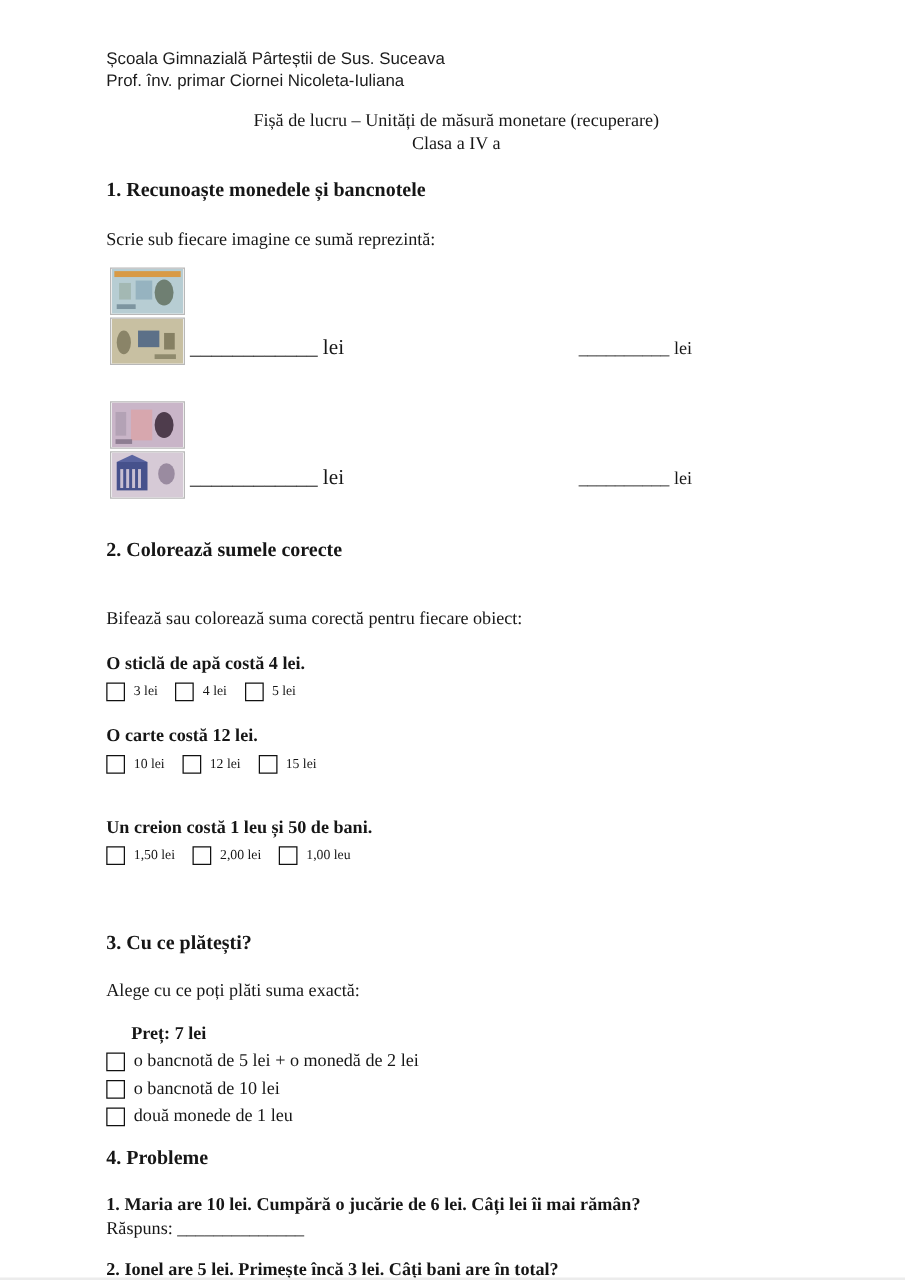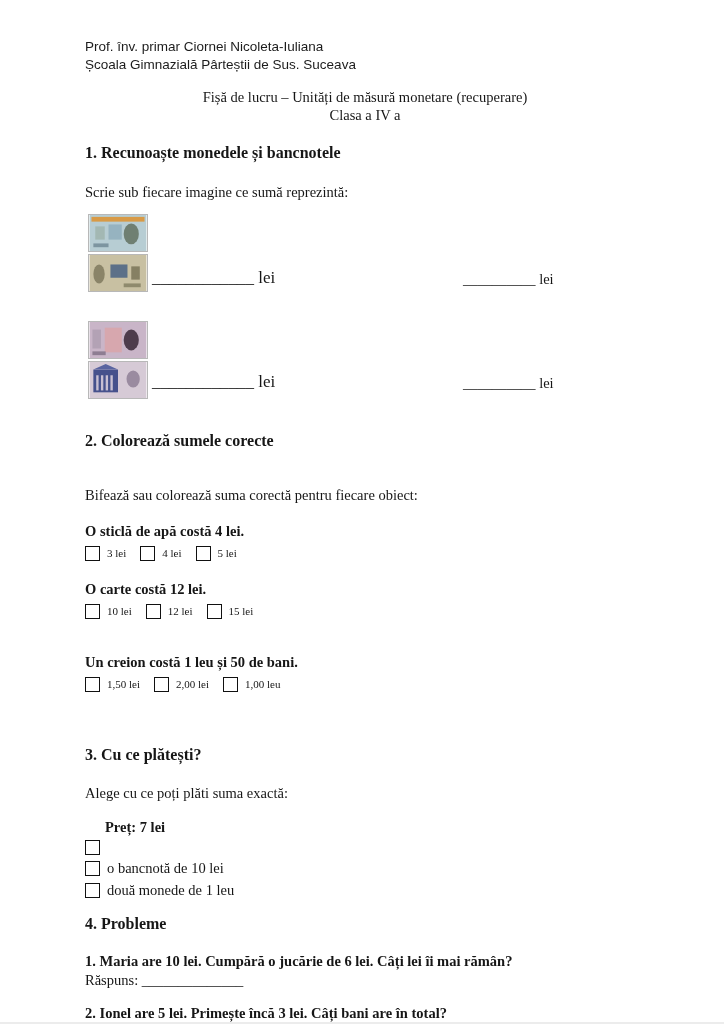--- a/index.html
+++ b/index.html
@@ -63,22 +63,22 @@
   .problem1 { margin-top:19px; }
   .answer-line { margin-top:2px; white-space:pre; }
   .problem2 { margin-top:16px; }
 </style>
 </head>
 <body>
 
 <div class="page">
   <div class="content">
 
+    <div class="hdr-line">Școala Gimnazială Pârteștii de Sus. Suceava</div>
     <div class="hdr-line">Prof. înv. primar Ciornei Nicoleta-Iuliana</div>
-    <div class="hdr-line">Școala Gimnazială Pârteștii de Sus. Suceava</div>
     <div class="doc-title">Fișă de lucru – Unități de măsură  monetare (recuperare)</div>
     <div class="doc-subtitle">Clasa a IV a</div>
 
     <div class="sec-heading h1">1. Recunoaște monedele și bancnotele</div>
     <div class="body-line instr1">Scrie sub fiecare imagine ce sumă reprezintă:</div>
 
     <div class="bank-row">
       <div class="note-stack">
         <svg class="note" viewBox="0 0 60 38">
           <rect x="0" y="0" width="60" height="38" fill="#b7cdd3"></rect>
@@ -174,20 +174,21 @@
           <span>1,00 leu</span>
         </span>
     </div>
 
     <div class="sec-heading h3">3. Cu ce plătești?</div>
     <div class="body-line instr3">Alege cu ce poți plăti suma exactă:</div>
     <div class="bold-line price-label">Preț: 7 lei</div>
 
     <div class="pay-opt">
       <span class="cb"></span>
+      <span>o bancnotă de 5 lei + o monedă de 2 lei</span>
     </div>
     <div class="pay-opt">
       <span class="cb"></span>
       <span>o bancnotă de 10 lei</span>
     </div>
     <div class="pay-opt">
       <span class="cb"></span>
       <span>două monede de 1 leu</span>
     </div>
 

